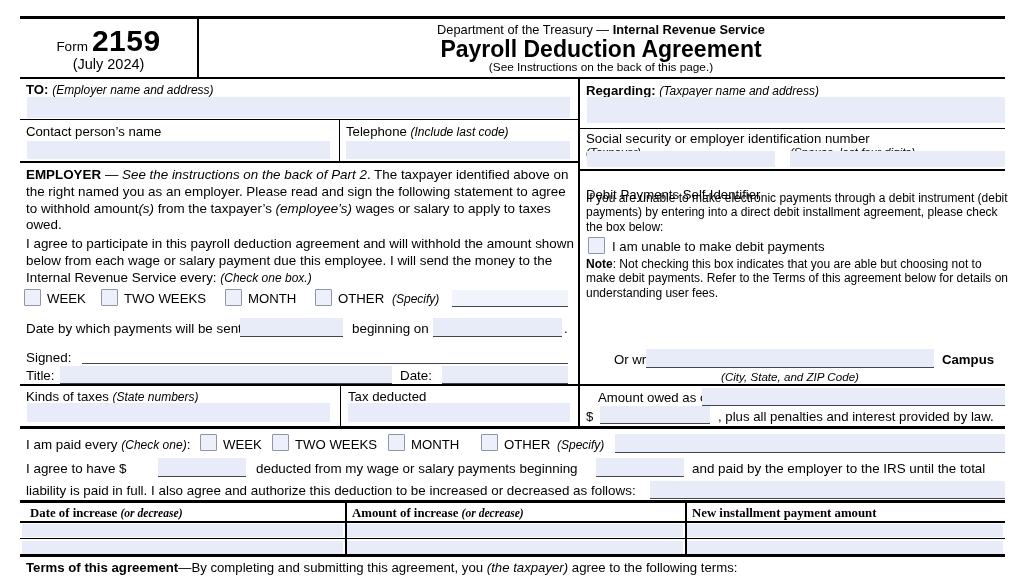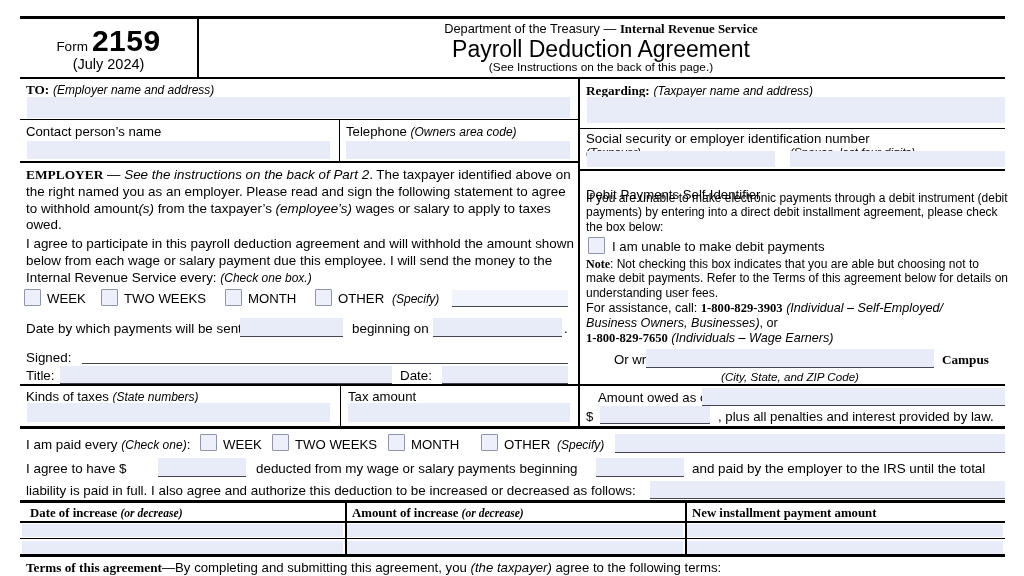--- a/index.html
+++ b/index.html
@@ -6,33 +6,33 @@
   .page{position:relative;width:1024px;height:576px;background:#ffffff;
         font-family:"Liberation Sans", sans-serif;color:#000;overflow:hidden;font-size:13.3px;}
   .abs{position:absolute;}
   .hrule{position:absolute;background:#000;height:1.5px;}
   .hrule.thick{height:2.5px;}
   .vrule{position:absolute;background:#000;width:1.5px;}
   .fill{position:absolute;background:#e8ecf8;}
   .blank{position:absolute;background:#e8ecf8;border-bottom:1.5px solid #45454f;}
   .uline{position:absolute;border-bottom:1.5px solid #45454f;}
   .cb{position:absolute;width:15px;height:15px;background:#edf0fa;border:1px solid #8e95a8;border-radius:1px;}
-  .b{font-weight:bold;font-family:Liberation Serif, serif;}
+  .b{font-weight:bold;}
   .it{font-style:italic;}
   .sm{font-size:12px;}
   .xs{font-size:11.6px;}
   .para{position:absolute;line-height:16.8px;font-size:13.4px;}
   .rpara{position:absolute;line-height:14.3px;font-size:12px;}
   .lbl{position:absolute;font-size:13.2px;}
   .hdrbox{position:absolute;display:flex;flex-direction:column;align-items:center;justify-content:center;}
   .formnum{font-size:30px;font-weight:bold;letter-spacing:.5px;}
   .formword{font-size:13.5px;}
   .rev{font-size:14.5px;margin-top:-2px;}
   .agency{font-size:12.8px;}
-  .title{font-size:23px;font-weight:normal;line-height:24px;}
+  .title{font-size:23px;font-weight:bold;line-height:24px;}
   .subtitle{font-size:11.8px;line-height:13px;}
   .thead{font-size:12.8px;font-weight:bold;font-family:Liberation Serif, serif;}
   .thead .it{font-size:11.6px;}
 </style>
 </head>
 <body>
 
 <div class="page">
 
   <div class="hrule thick" style="left:20px;top:16px;width:985px;"></div>
@@ -57,21 +57,21 @@
 
   <div class="lbl" style="left:26px;top:82px;"><span class="b">TO:</span> <span class="it sm">(Employer name and address)</span></div>
   <div class="fill" style="left:27px;top:97px;width:543px;height:21px;"></div>
   <div class="hrule" style="left:20px;top:119px;width:558px;height:1px;"></div>
 
   <div class="lbl" style="left:586px;top:83px;"><span class="b">Regarding:</span> <span class="it sm">(Taxpayer name and address)</span></div>
   <div class="fill" style="left:587px;top:97px;width:418px;height:26px;"></div>
   <div class="hrule" style="left:578px;top:128px;width:427px;height:1px;"></div>
 
   <div class="lbl" style="left:26px;top:124px;">Contact person’s name</div>
-  <div class="lbl" style="left:346px;top:124px;"><span>Telephone </span><span class="it sm">(Owners area code)</span></div>
+  <div class="lbl" style="left:346px;top:124px;"><span>Telephone </span><span class="it sm">(Include last code)</span></div>
   <div class="fill" style="left:27px;top:141px;width:303px;height:18px;"></div>
   <div class="fill" style="left:346px;top:141px;width:224px;height:18px;"></div>
   <div class="vrule" style="left:339px;top:119px;height:43px;width:1px;"></div>
   <div class="hrule" style="left:20px;top:161px;width:558px;height:2px;"></div>
 
   <div class="lbl" style="left:586px;top:131px;">Social security or employer identification number</div>
   <div class="xs it abs" style="left:586px;top:145px;">(Taxpayer)</div>
   <div class="xs it abs" style="left:790px;top:145px;">(Spouse, last four digits)</div>
   <div class="fill" style="left:587px;top:151px;width:188px;height:16px;"></div>
   <div class="fill" style="left:790px;top:151px;width:215px;height:16px;"></div>
@@ -104,35 +104,30 @@
   <div class="blank" style="left:60px;top:366px;width:332px;height:17px;"></div>
   <div class="lbl" style="left:400px;top:368px;font-size:13.4px;">Date:</div>
   <div class="blank" style="left:442px;top:366px;width:126px;height:17px;"></div>
 
   <div class="lbl" style="left:586px;top:187px;">Debit Payments Self-Identifier</div>
   <div class="rpara" style="left:586px;top:191px;width:422px;">If you are unable to make electronic payments through a debit instrument (debit payments) by entering into a direct debit installment agreement, please check the box below:</div>
   <span class="cb" style="left:588px;top:237px;"></span>
   <div class="lbl" style="left:612px;top:239px;">I am unable to make debit payments</div>
   <div class="rpara" style="left:586px;top:257px;width:424px;"><span class="b">Note</span><span>: Not checking this box indicates that you are able but choosing not to make debit payments. Refer to the Terms of this agreement below for details on understanding user fees.</span></div>
 
-  <div class="abs" style="left:586px;top:301px;font-size:12.6px;line-height:15px;width:424px;">
-    <span>For assistance, call: </span><span class="b">1-800-829-3903</span><span class="it"> (Individual – Self-Employed/</span><br>
-    <span class="it">Business Owners, Businesses)</span><span>, or</span><br>
-    <span class="b">1-800-829-7650</span><span class="it"> (Individuals – Wage Earners)</span>
-  </div>
 
   <div class="lbl" style="left:586px;top:352px;margin-left:28px;">Or write:</div>
   <div class="blank" style="left:646px;top:349px;width:288px;height:18px;"></div>
   <div class="lbl b" style="left:942px;top:352px;">Campus</div>
   <div class="xs it abs" style="left:646px;top:370px;width:288px;text-align:center;">(City, State, and ZIP Code)</div>
 
   <div class="hrule" style="left:20px;top:384px;width:985px;height:2px;"></div>
 
   <div class="lbl" style="left:26px;top:389px;"><span>Kinds of taxes </span><span class="it sm">(State numbers)</span></div>
-  <div class="lbl" style="left:348px;top:389px;">Tax amount</div>
+  <div class="lbl" style="left:348px;top:389px;">Tax deducted</div>
   <div class="fill" style="left:27px;top:403px;width:303px;height:19px;"></div>
   <div class="fill" style="left:348px;top:403px;width:222px;height:19px;"></div>
   <div class="vrule" style="left:340px;top:386px;height:41px;width:1px;"></div>
 
   <div class="lbl" style="left:598px;top:390px;">Amount owed as of</div>
   <div class="blank" style="left:702px;top:388px;width:303px;height:17px;"></div>
   <div class="lbl" style="left:586px;top:409px;">$</div>
   <div class="blank" style="left:600px;top:406px;width:110px;height:17px;"></div>
   <div class="lbl" style="left:718px;top:409px;">, plus all penalties and interest provided by law.</div>
 

